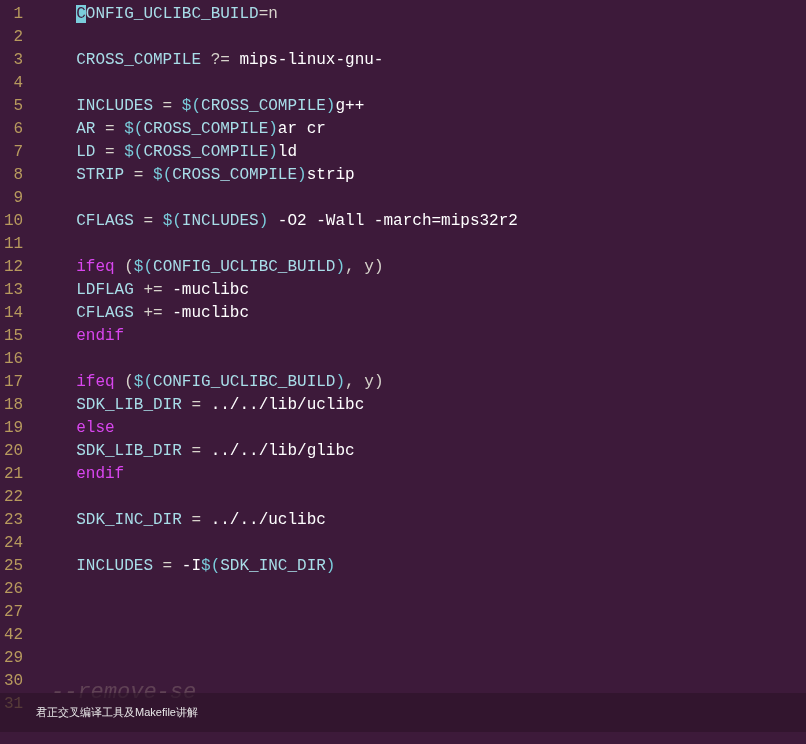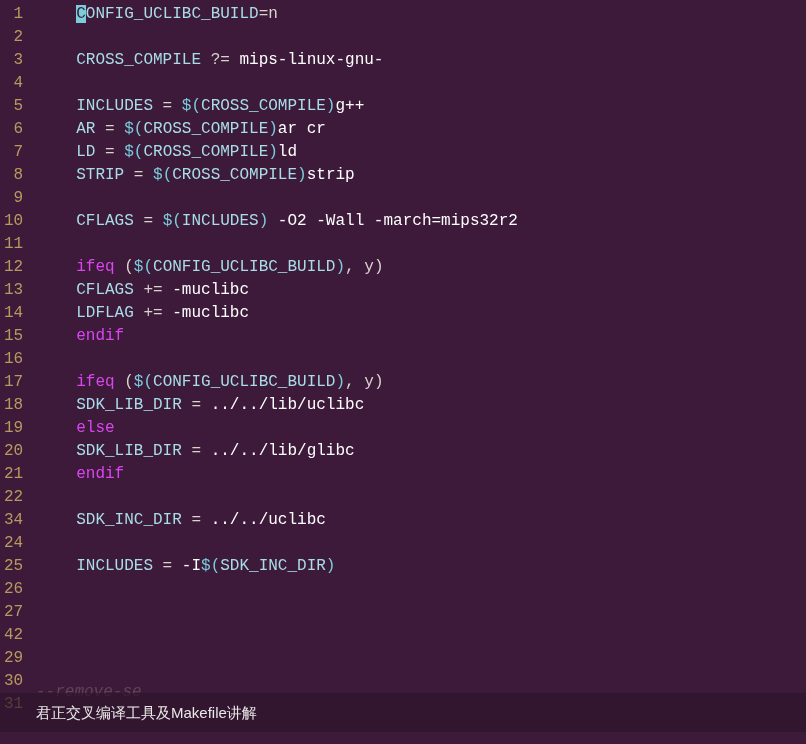--- a/index.html
+++ b/index.html
@@ -51,28 +51,28 @@
     }
     .overlay {
       position: absolute;
       bottom: 12px;
       left: 0;
       right: 0;
       padding: 8px 36px;
       background: rgba(45,20,42,0.7);
       color: #e8e8e8;
       font-family: sans-serif;
-      font-size: 15px;
+      font-size: 11px;
     }
     .overlay-shadow {
       position: absolute;
       bottom: 40px;
-      left: 36px;
+      left: 51px;
       color: rgba(180,160,150,0.3);
-      font-size: 16px;
+      font-size: 22px;
       pointer-events: none;
       font-style: italic;
     }
   </style>
 </head>
 <body>
 
 <div class="editor">
   <div class="gutter">
       <div class="ln">1</div>
@@ -90,21 +90,21 @@
       <div class="ln">13</div>
       <div class="ln">14</div>
       <div class="ln">15</div>
       <div class="ln">16</div>
       <div class="ln">17</div>
       <div class="ln">18</div>
       <div class="ln">19</div>
       <div class="ln">20</div>
       <div class="ln">21</div>
       <div class="ln">22</div>
-      <div class="ln">34</div>
+      <div class="ln">23</div>
       <div class="ln">24</div>
       <div class="ln">25</div>
       <div class="ln">26</div>
       <div class="ln">27</div>
       <div class="ln">42</div>
       <div class="ln">29</div>
       <div class="ln">30</div>
       <div class="ln">31</div>
     </div>
   <div class="code">
@@ -113,22 +113,22 @@
       <div class="line"><span class="tok-var">CROSS_COMPILE</span><span class="tok-op"> ?= </span><span class="tok-val">mips-linux-gnu-</span></div>
       <div class="line"></div>
       <div class="line"><span class="tok-var">INCLUDES</span><span class="tok-op"> = </span><span class="tok-func">$(</span><span class="tok-var">CROSS_COMPILE</span><span class="tok-func">)</span><span class="tok-val">g++</span></div>
       <div class="line"><span class="tok-var">AR</span><span class="tok-op"> = </span><span class="tok-func">$(</span><span class="tok-var">CROSS_COMPILE</span><span class="tok-func">)</span><span class="tok-val">ar cr</span></div>
       <div class="line"><span class="tok-var">LD</span><span class="tok-op"> = </span><span class="tok-func">$(</span><span class="tok-var">CROSS_COMPILE</span><span class="tok-func">)</span><span class="tok-val">ld</span></div>
       <div class="line"><span class="tok-var">STRIP</span><span class="tok-op"> = </span><span class="tok-func">$(</span><span class="tok-var">CROSS_COMPILE</span><span class="tok-func">)</span><span class="tok-val">strip</span></div>
       <div class="line"></div>
       <div class="line"><span class="tok-var">CFLAGS</span><span class="tok-op"> = </span><span class="tok-func">$(</span><span class="tok-var">INCLUDES</span><span class="tok-func">)</span><span class="tok-val"> -O2 -Wall -march=mips32r2</span></div>
       <div class="line"></div>
       <div class="line"><span class="tok-kw">ifeq </span><span class="tok-paren">(</span><span class="tok-func">$(</span><span class="tok-var">CONFIG_UCLIBC_BUILD</span><span class="tok-func">)</span><span class="tok-arg">, y</span><span class="tok-paren">)</span></div>
+      <div class="line"><span class="tok-var">LDFLAG</span><span class="tok-op"> += </span><span class="tok-val">-muclibc</span></div>
       <div class="line"><span class="tok-var">CFLAGS</span><span class="tok-op"> += </span><span class="tok-val">-muclibc</span></div>
-      <div class="line"><span class="tok-var">LDFLAG</span><span class="tok-op"> += </span><span class="tok-val">-muclibc</span></div>
       <div class="line"><span class="tok-kw">endif</span></div>
       <div class="line"></div>
       <div class="line"><span class="tok-kw">ifeq </span><span class="tok-paren">(</span><span class="tok-func">$(</span><span class="tok-var">CONFIG_UCLIBC_BUILD</span><span class="tok-func">)</span><span class="tok-arg">, y</span><span class="tok-paren">)</span></div>
       <div class="line"><span class="tok-var">SDK_LIB_DIR</span><span class="tok-op"> = </span><span class="tok-val">../../lib/uclibc</span></div>
       <div class="line"><span class="tok-kw">else</span></div>
       <div class="line"><span class="tok-var">SDK_LIB_DIR</span><span class="tok-op"> = </span><span class="tok-val">../../lib/glibc</span></div>
       <div class="line"><span class="tok-kw">endif</span></div>
       <div class="line"></div>
       <div class="line"><span class="tok-var">SDK_INC_DIR</span><span class="tok-op"> = </span><span class="tok-val">../../uclibc</span></div>
       <div class="line"></div>

